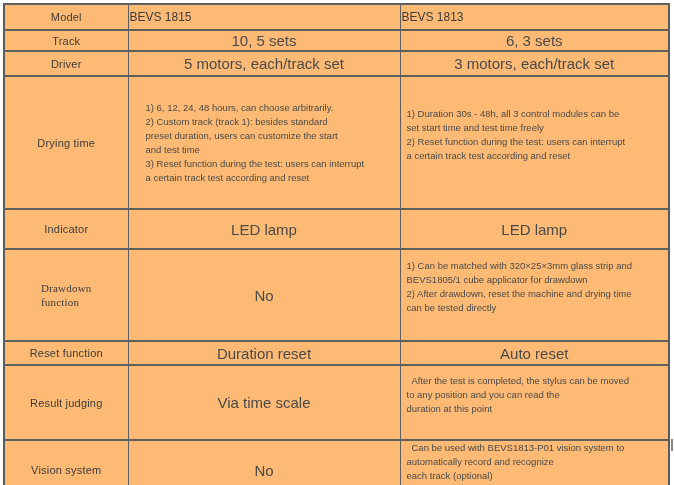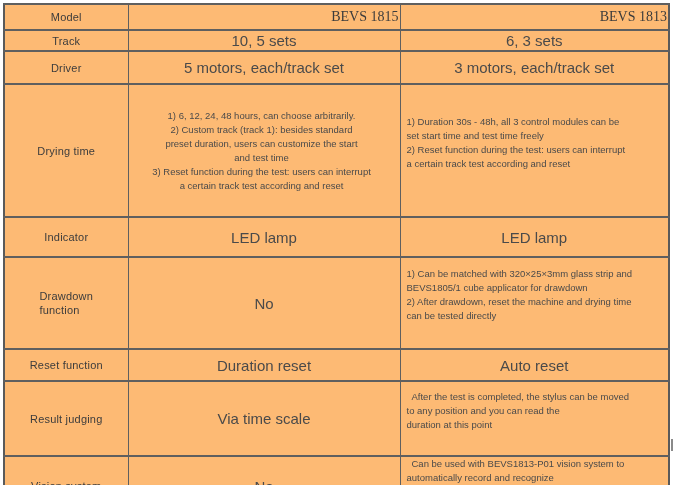--- a/index.html
+++ b/index.html
@@ -17,34 +17,34 @@
     border:solid #5f5f5f;
     border-width:2px 1px;
     vertical-align:middle;
     overflow:hidden;
   }
   
   col.c-label{width:124px;}
   col.c-1815{width:272px;}
   col.c-1813{width:269px;}
   
-  tr.r0{height:26px;} tr.r1{height:16px;} tr.r2{height:33px;}
+  tr.r0{height:26px;} tr.r1{height:16px;} tr.r2{height:25px;}
   tr.r3{height:133px;} tr.r4{height:40px;} tr.r5{height:92px;}
-  tr.r6{height:32px;} tr.r7{height:75px;} tr.r8{height:51px;}
+  tr.r6{height:24px;} tr.r7{height:75px;} tr.r8{height:51px;}
   
   td.lbl{text-align:center;font-size:11px;letter-spacing:.2px;color:#3c3c3c;}
-  td.lbl .multiline{display:inline-block;text-align:left;white-space:pre-line;line-height:14px;}
+  td.lbl .multiline{display:inline-block;text-align:left;white-space:pre-line;line-height:14px;font-family:Liberation Serif, serif;}
   
-  td.hdr{text-align:right;font-size:14px;color:#3c3c3c;font-family:Liberation Serif, serif;}
+  td.hdr{text-align:left;font-size:12px;color:#3c3c3c;}
   
   td.val{text-align:center;font-size:15px;color:#4a4a4a;}
   
   td.para{font-size:9.5px;line-height:14px;color:#4a4a4a;
           white-space:pre-line;text-align:left;}
-  td.para.p2{padding:0 8px 0 3px;text-align:center;}
+  td.para.p2{padding:0 8px 0 17px;}
   td.para.p3{padding:0 8px 16px 6px;}
   td.para.indent-first{text-indent:5px;}
   .stray-mark{position:absolute;left:671px;top:439px;width:2px;height:12px;background:#8a8a8a;}
 </style>
 </head>
 <body>
 
 <table class="spec">
   <colgroup>
     <col class="c-label">

